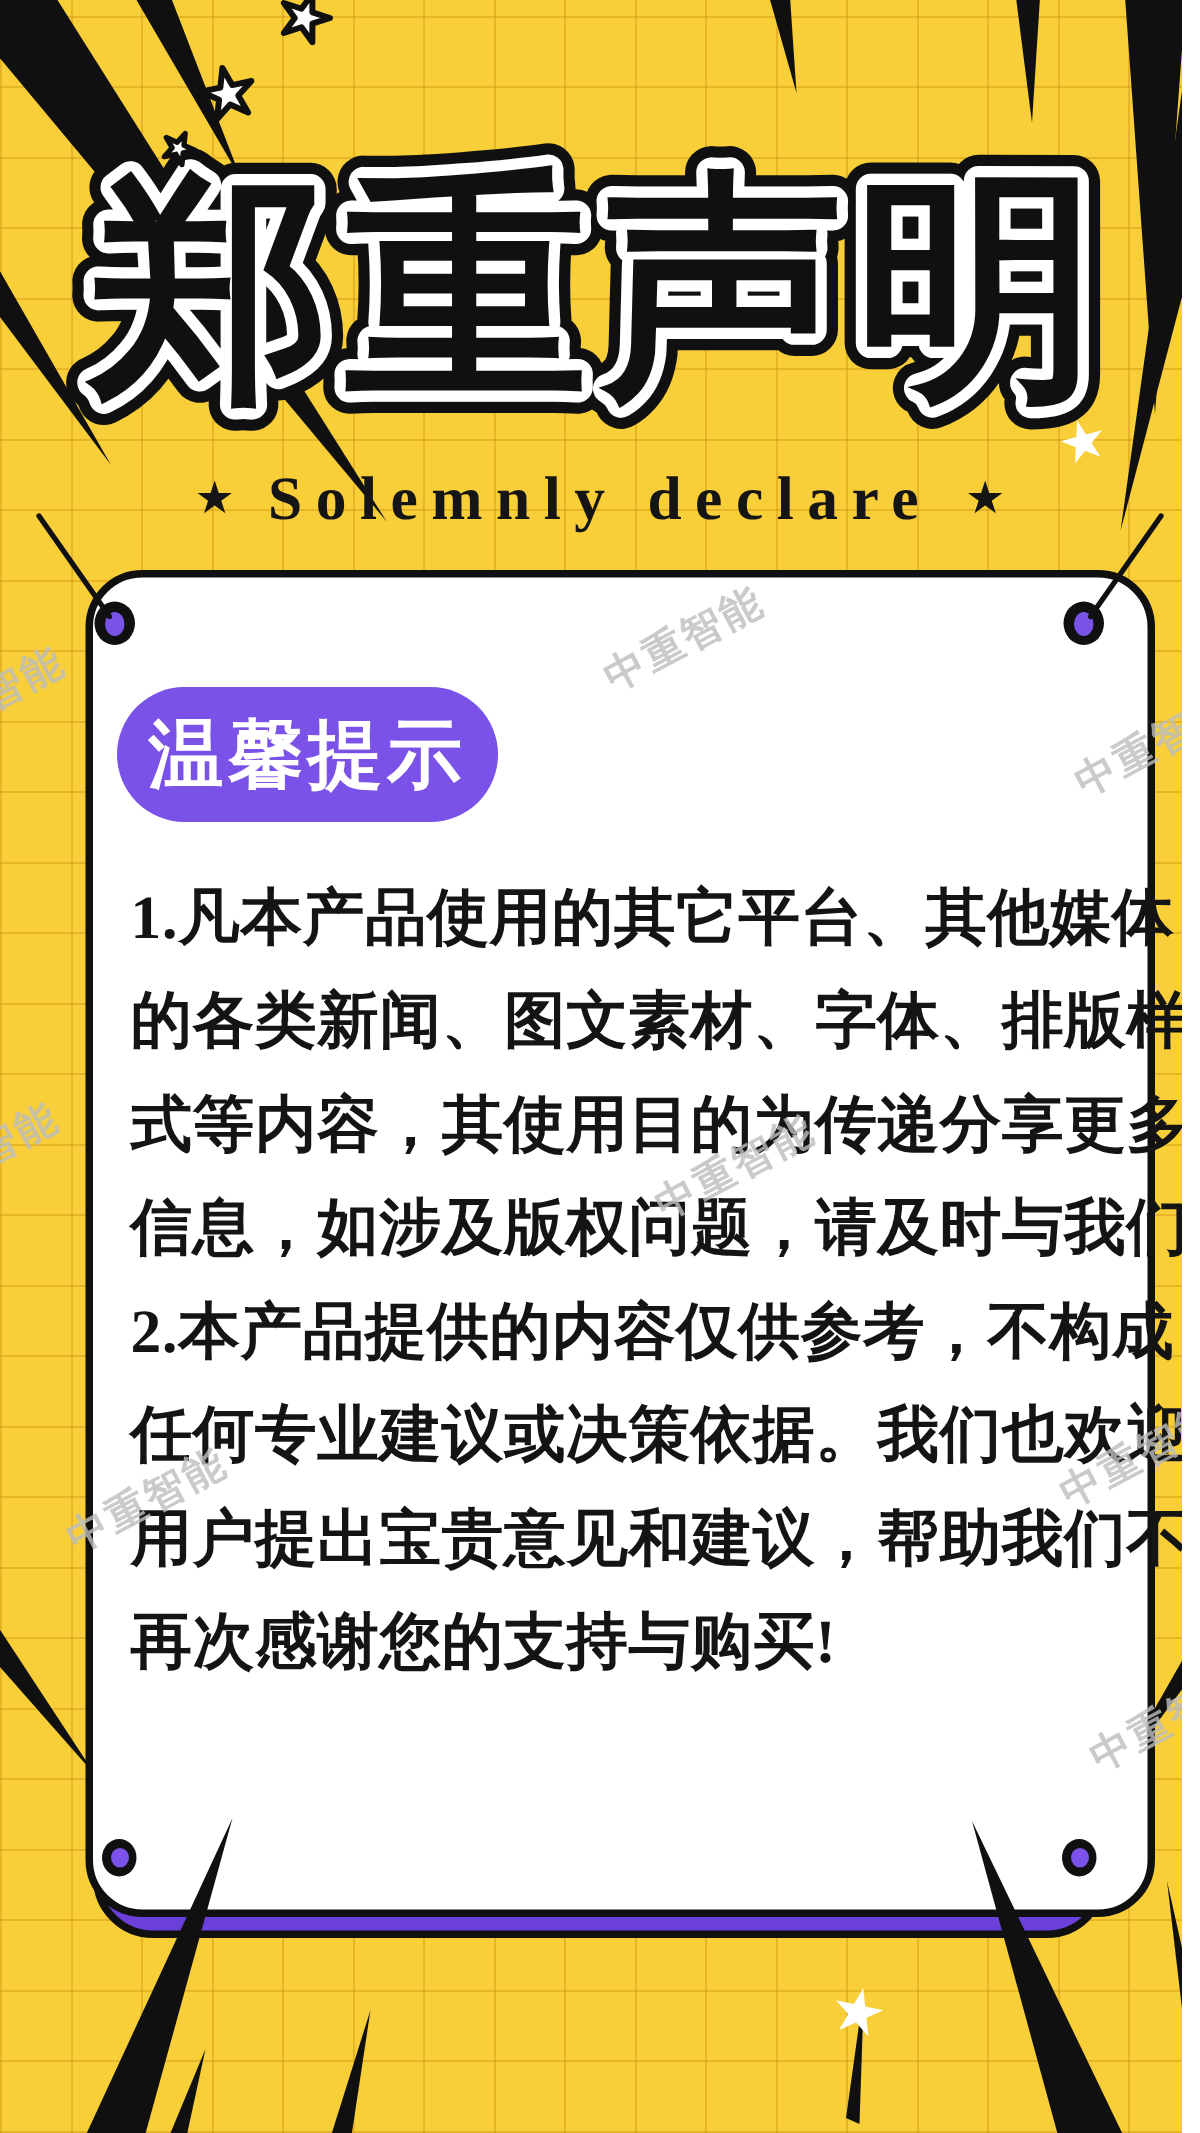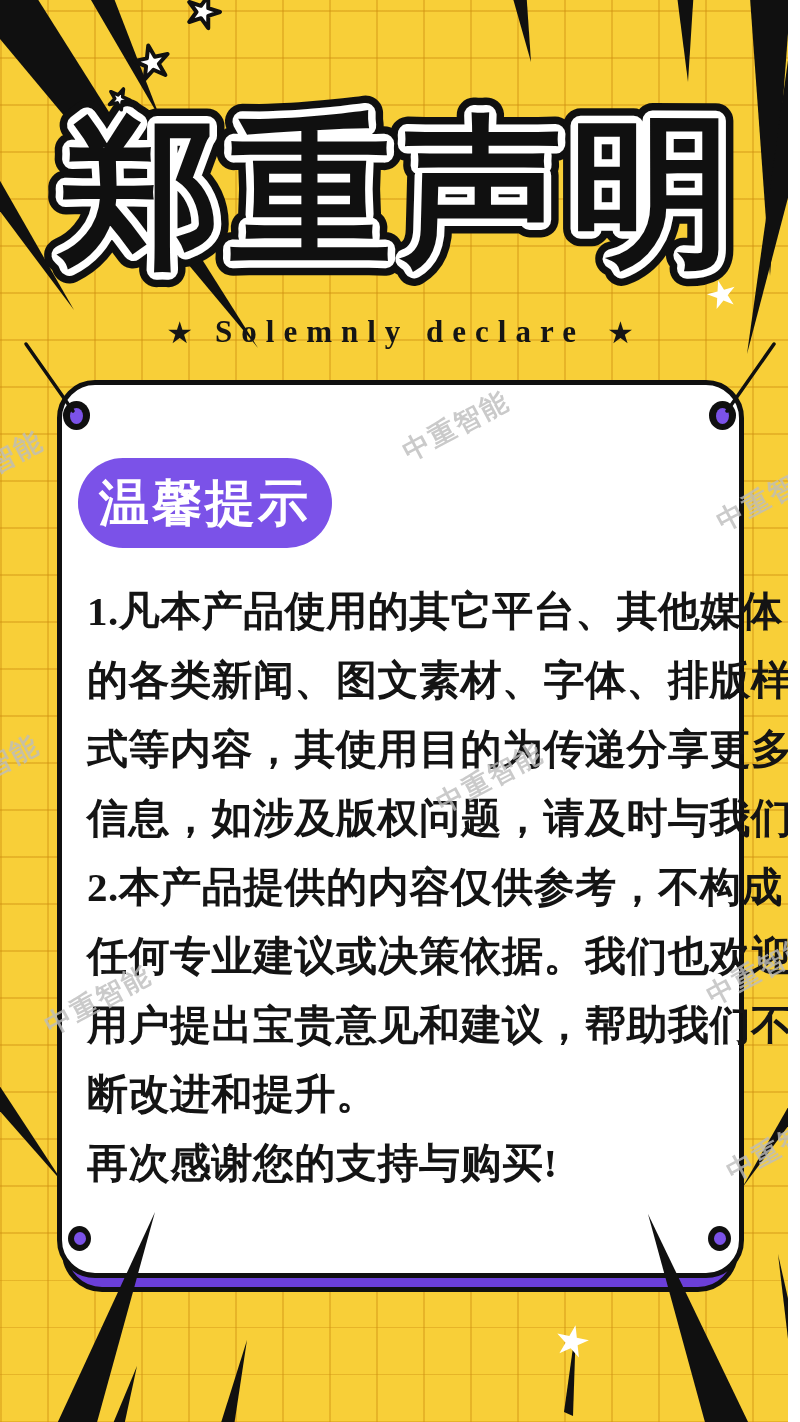--- a/index.html
+++ b/index.html
@@ -7,30 +7,30 @@
   #stage{position:relative;width:788px;height:1422px;overflow:hidden;
     background-color:#F8CF38;
     background-image:
       repeating-linear-gradient(0deg, rgba(205,140,15,.40) 0, rgba(205,140,15,.40) 1.5px, transparent 1.5px, transparent 47px),
       repeating-linear-gradient(90deg, rgba(205,140,15,.40) 0, rgba(205,140,15,.40) 1.5px, transparent 1.5px, transparent 47px);}
   svg.layer{position:absolute;left:0;top:0;width:800px;height:1422px;pointer-events:none;}
   #rays-behind{z-index:1;}
   #purple-band{position:absolute;left:62px;top:520px;width:666px;height:762px;
     background:#6B3FD9;border:5px solid #101010;border-radius:40px;z-index:2;}
   #card{position:absolute;left:57px;top:380px;width:677px;height:888px;
-    background:#ffffff;border:5px solid #101010;border-radius:38px;z-index:3;}
+    background:#ffffff;border:5px solid #101010;border-radius:38px;z-index:3;padding-left:26px;}
   
   #title-svg{position:absolute;left:0;top:0;width:800px;height:310px;z-index:4;pointer-events:none;}
   #title-svg text{font-family:"Liberation Sans",sans-serif;font-weight:900;font-size:162px;letter-spacing:8px;}
   .t-outer{fill:#101010;stroke:#101010;stroke-width:30px;stroke-linejoin:round;paint-order:stroke;}
   .t-mid{fill:#ffffff;stroke:#ffffff;stroke-width:15px;stroke-linejoin:round;paint-order:stroke;}
   .t-core{fill:#101010;}
   #subtitle{position:absolute;left:0;top:308px;width:800px;height:48px;z-index:4;
     display:flex;align-items:center;justify-content:center;gap:22px;color:#151515;}
-  #subtitle .sub-text{font-weight:700;font-size:31px;letter-spacing:9px;}
+  #subtitle .sub-text{font-weight:700;font-size:41px;letter-spacing:9px;}
   #subtitle .star-glyph{font-size:30px;letter-spacing:0;font-family:"DejaVu Sans",sans-serif;}
   
   #tip-pill{position:absolute;left:16px;top:73px;width:254px;height:90px;border-radius:45px;
     background:#7B52E8;display:flex;align-items:center;justify-content:center;}
   #tip-pill span{color:#fff;font-weight:700;font-size:50px;letter-spacing:3px;}
   #body-text{position:absolute;left:25px;top:192px;width:636px;}
   .body-line{font-weight:700;font-size:41px;line-height:69px;color:#141414;white-space:nowrap;letter-spacing:0.5px;}
   
   .screw{position:absolute;background:#101010;border-radius:50%;display:flex;align-items:center;justify-content:center;z-index:5;}
   .screw .screw-core{background:#7B52E8;border-radius:50%;}
@@ -92,21 +92,20 @@
       <span>温馨提示</span>
     </div>
     <div id="body-text">
       <div class="body-line">1.凡本产品使用的其它平台、其他媒体</div>
       <div class="body-line">的各类新闻、图文素材、字体、排版样</div>
       <div class="body-line">式等内容，其使用目的为传递分享更多</div>
       <div class="body-line">信息，如涉及版权问题，请及时与我们</div>
       <div class="body-line">2.本产品提供的内容仅供参考，不构成</div>
       <div class="body-line">任何专业建议或决策依据。我们也欢迎</div>
       <div class="body-line">用户提出宝贵意见和建议，帮助我们不</div>
-      <div class="body-line">断改进和提升。</div>
       <div class="body-line">再次感谢您的支持与购买!</div>
     </div>
   </div>
 
   <div class="screw" id="screw-tl">
       <div class="screw-core"></div>
     </div>
   <div class="screw" id="screw-tr">
       <div class="screw-core"></div>
     </div>

